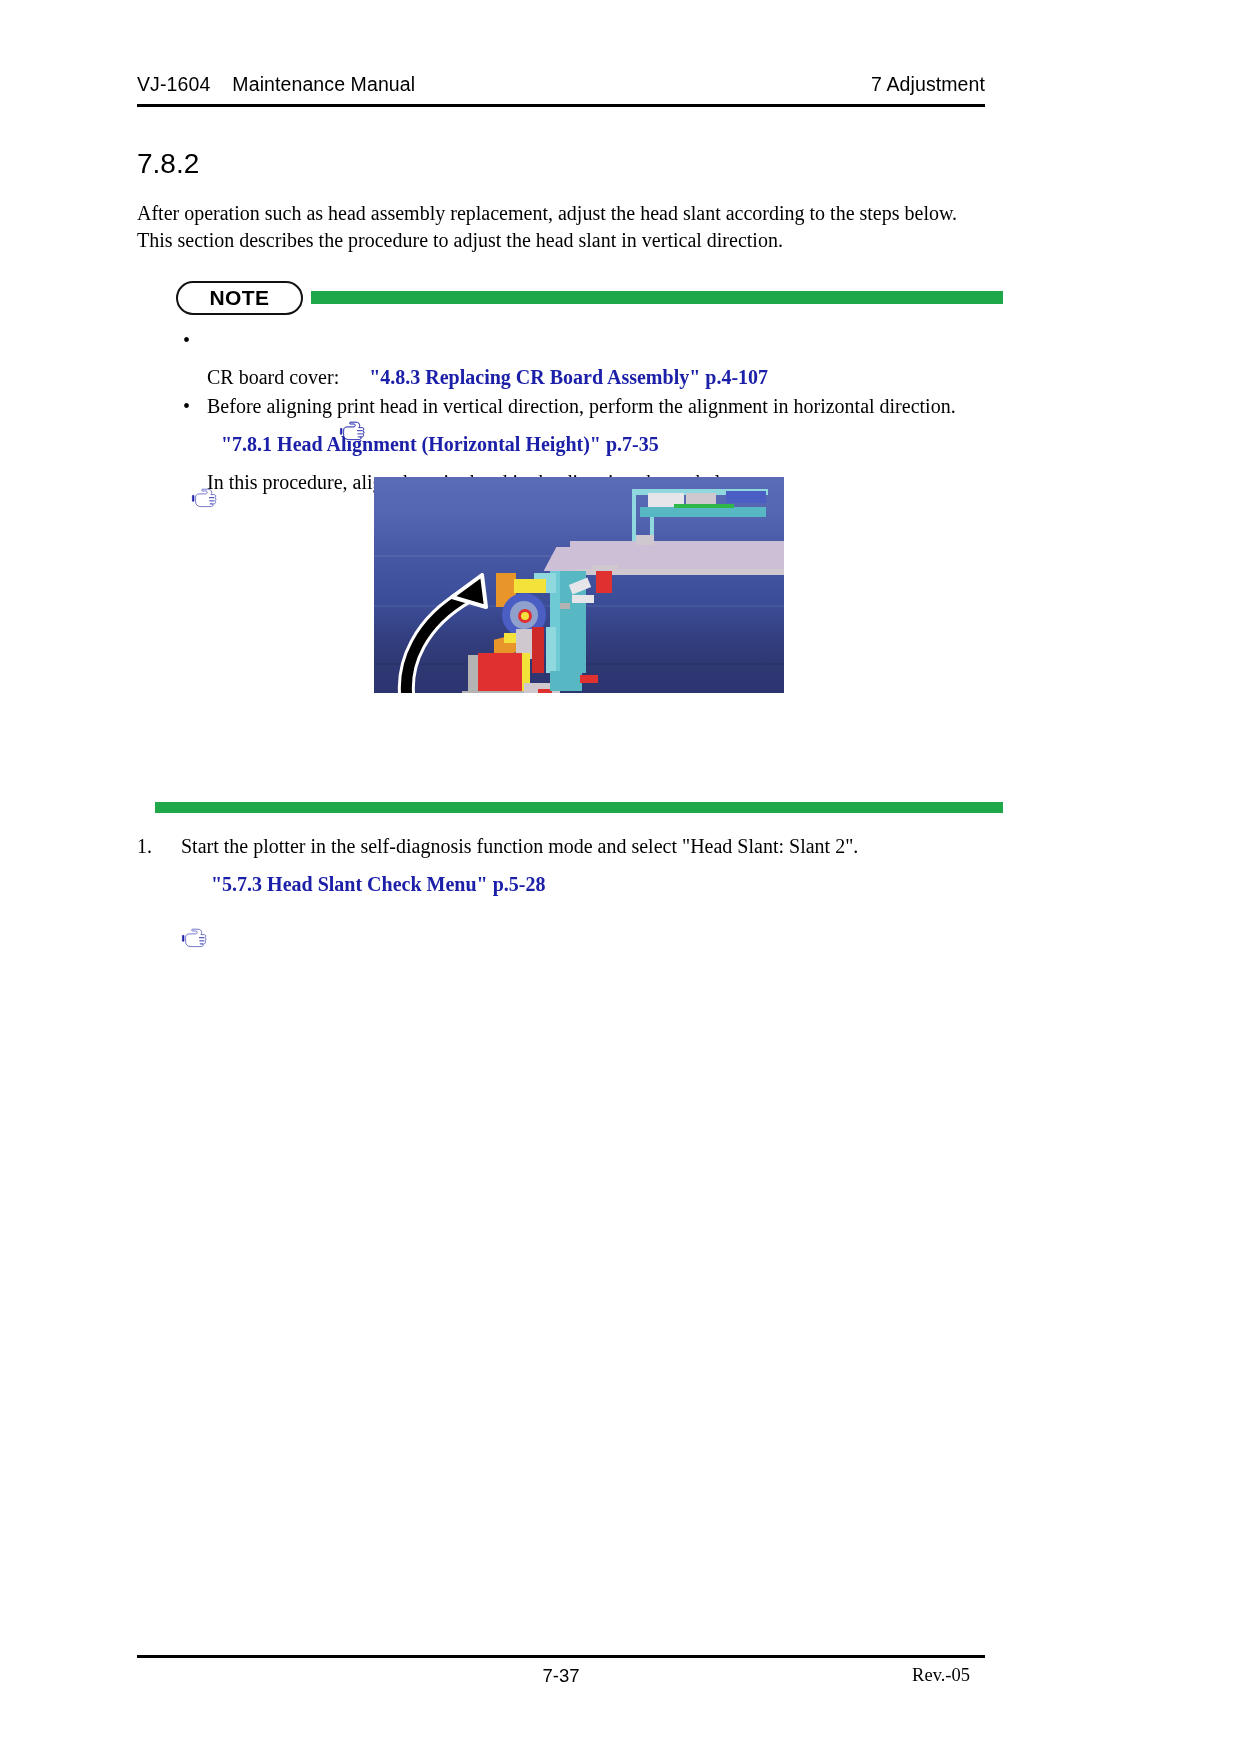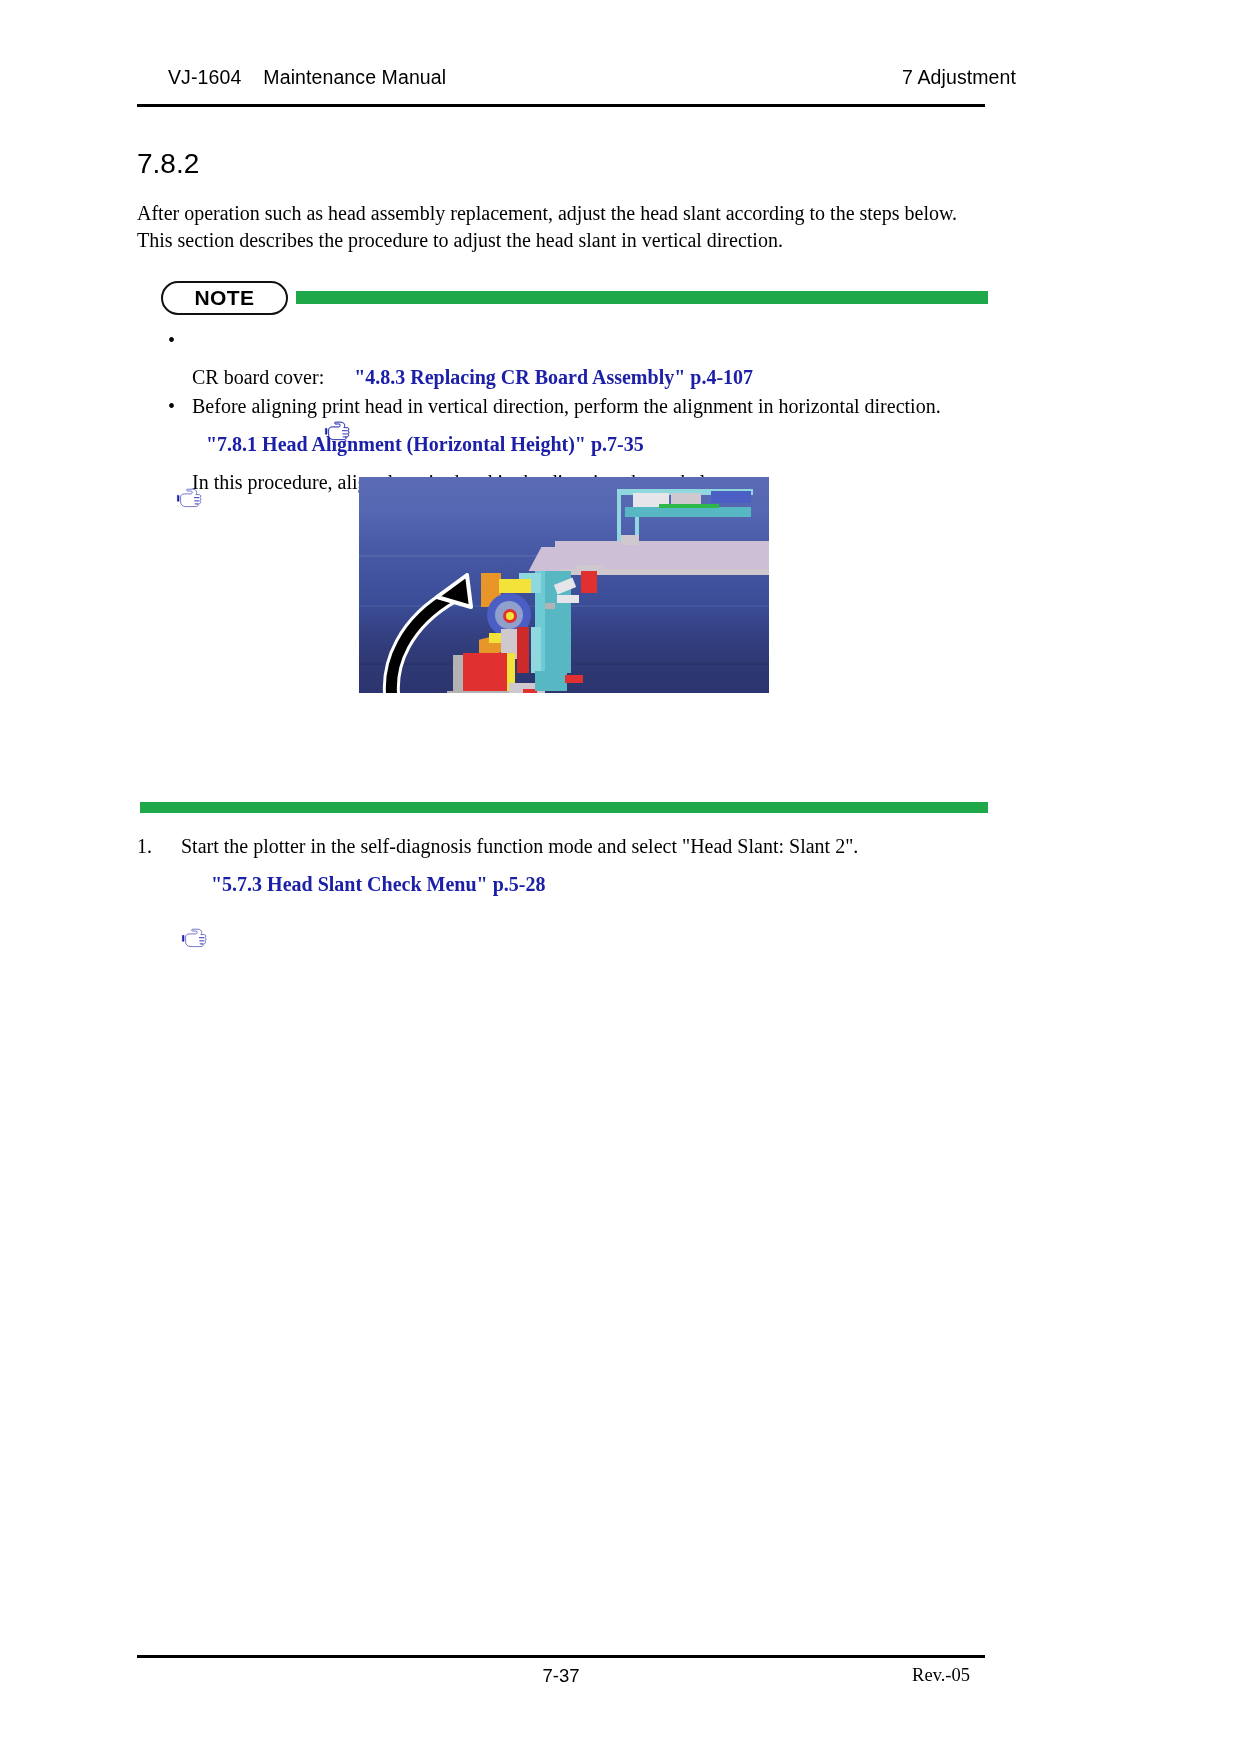--- a/index.html
+++ b/index.html
@@ -24,26 +24,25 @@
   }
 
   
   .page-header {
     position: absolute;
     left: 137px;
     top: 66px;
     width: 848px;
     height: 36px;
     display: flex;
-    align-items: flex-start;
+    align-items: center;
     justify-content: space-between;
     font-family: "Liberation Sans", sans-serif;
     font-size: 19.5px;
     letter-spacing: 0.1px;
-    margin-left: 31px;
   }
   .hdr-left { display: flex; align-items: baseline; white-space: pre; }
   .hdr-model { margin-right: 22px; }
   .hdr-right { white-space: pre; }
 
   .rule-top {
     position: absolute;
     left: 137px;
     top: 104px;
     width: 848px;
@@ -73,21 +72,21 @@
     top: 200px;
     width: 860px;
     font-size: 20px;
     line-height: 27px;
   }
   .intro div { white-space: pre-wrap; }
 
   
   .note-block {
     position: absolute;
-    left: 140px;
+    left: 155px;
     top: 281px;
     width: 848px;
     height: 534px;
   }
   .note-pill-row {
     position: relative;
     height: 40px;
   }
   .note-pill {
     position: absolute;

